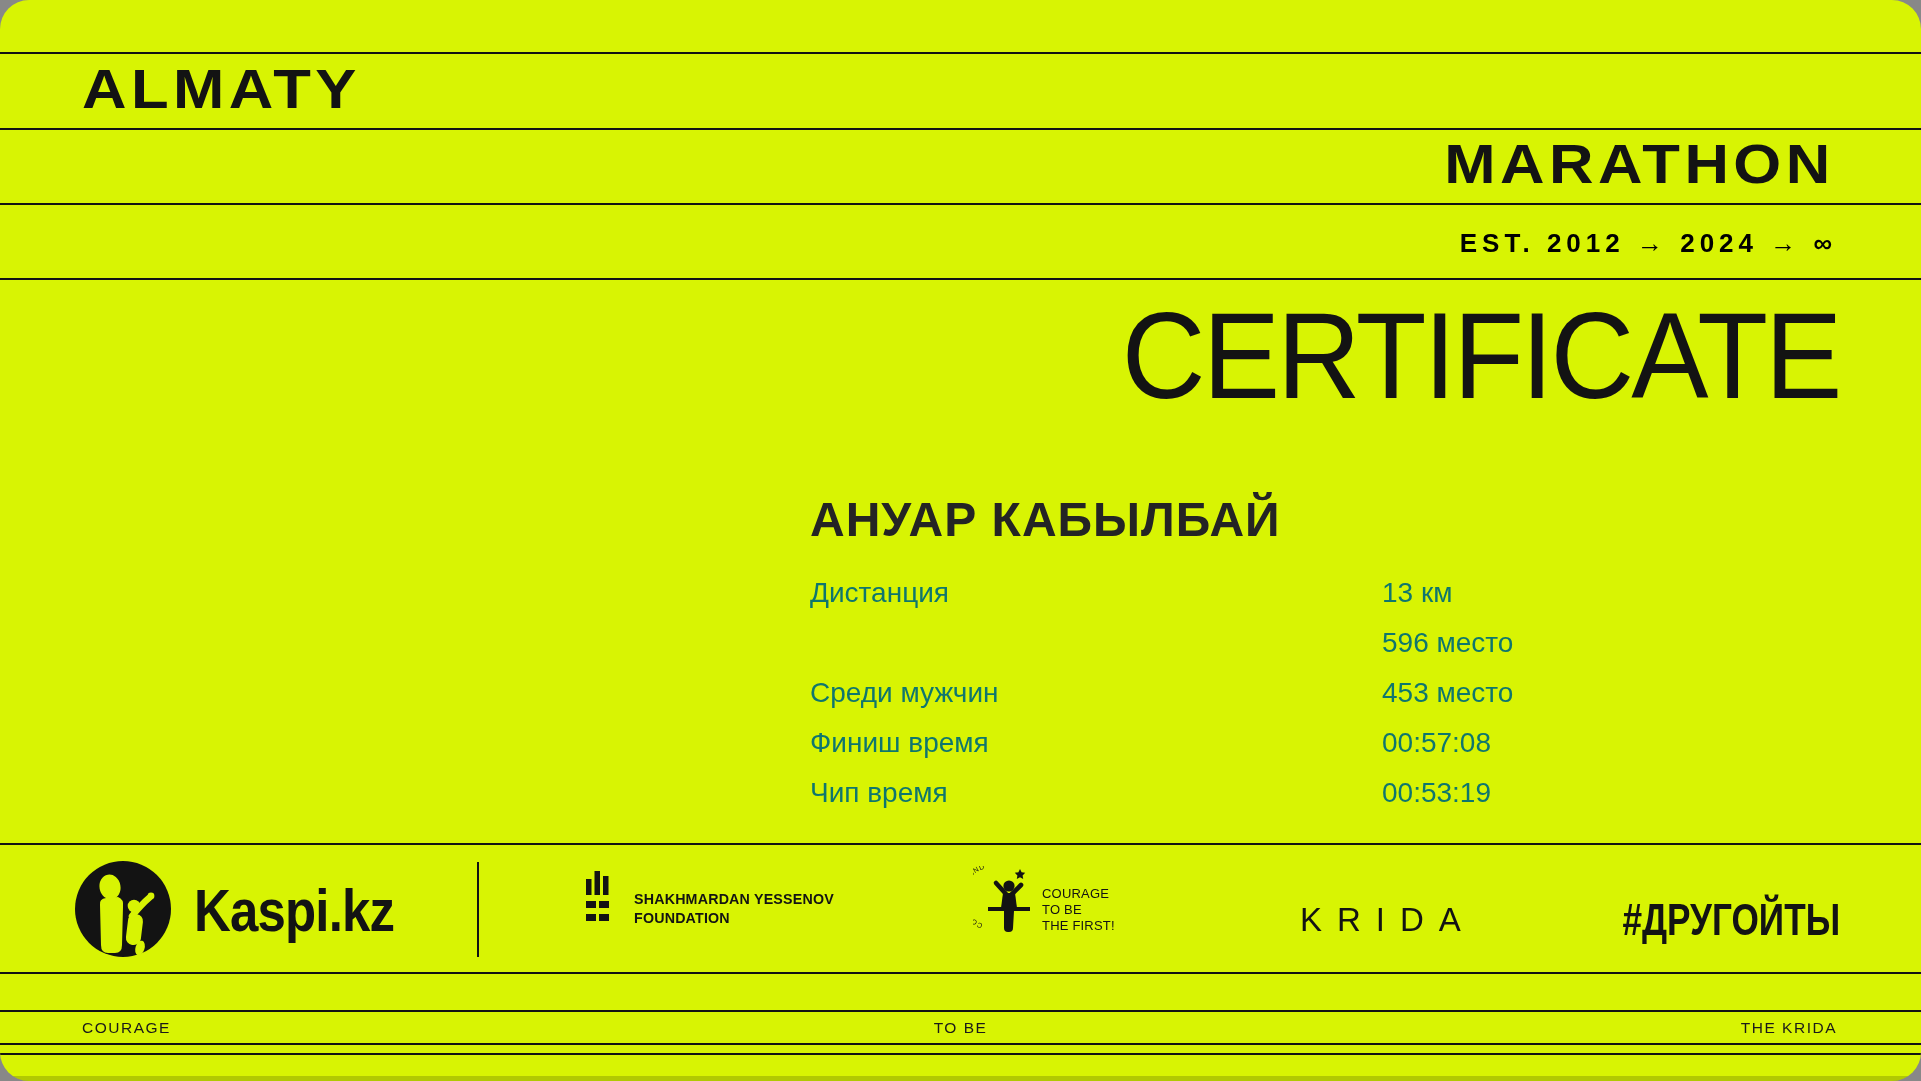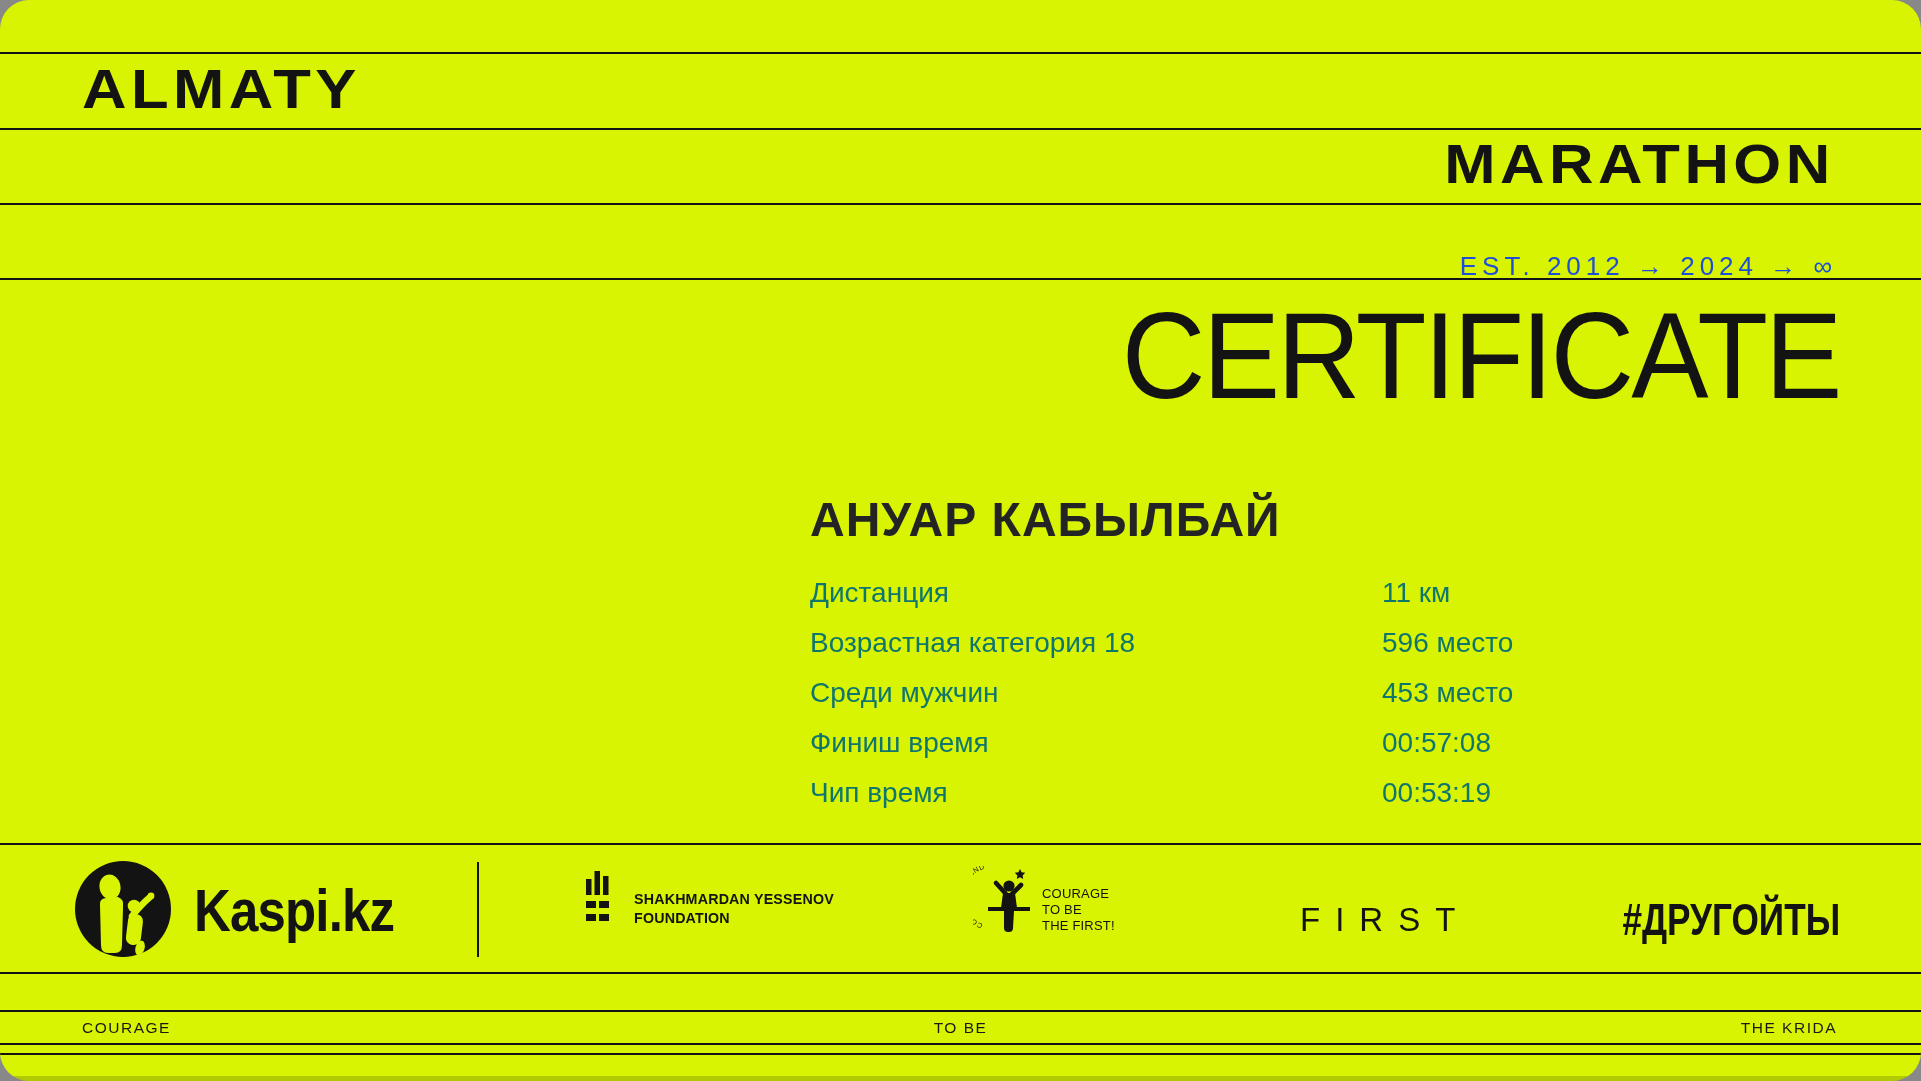--- a/index.html
+++ b/index.html
@@ -19,21 +19,21 @@
     font-weight:700;letter-spacing:4px;transform:scaleX(1.12);transform-origin:left center;
     color:#131313;
   }
   .marathon{
     position:absolute;right:86px;top:137px;font-size:55px;line-height:55px;
     font-weight:700;letter-spacing:4px;transform:scaleX(1.12);transform-origin:right center;
     color:#131313;white-space:nowrap;
   }
   .est{
     position:absolute;right:84px;top:229px;font-size:26px;line-height:28px;
-    font-weight:400;letter-spacing:5px;color:#1d4ed8;white-space:nowrap;margin-top:23px;
+    font-weight:700;letter-spacing:5px;color:#000000;white-space:nowrap;
   }
   .title{
     position:absolute;right:81px;top:295px;font-size:122px;line-height:122px;
     font-weight:400;letter-spacing:-3px;transform:scaleX(0.95);transform-origin:right center;
     color:#131313;white-space:nowrap;
   }
 
   
   .name{
     position:absolute;left:810px;top:496px;font-size:48px;line-height:48px;
@@ -101,24 +101,23 @@
   <div class="almaty">ALMATY</div>
   <div class="marathon">MARATHON</div>
   <div class="est">EST. 2012 → 2024 → ∞</div>
 
   <div class="title">CERTIFICATE</div>
   <div class="name">АНУАР КАБЫЛБАЙ</div>
 
   <div class="rows">
     <div class="row row0">
       <span class="label">Дистанция</span>
-      <span class="value">11 км</span>
+      <span class="value">13 км</span>
     </div>
     <div class="row row1">
-      <span class="label">Возрастная категория 18</span>
       <span class="value">596 место</span>
     </div>
     <div class="row row2">
       <span class="label">Среди мужчин</span>
       <span class="value">453 место</span>
     </div>
     <div class="row row3">
       <span class="label">Финиш время</span>
       <span class="value">00:57:08</span>
     </div>
@@ -176,21 +175,21 @@
       <rect x="15" y="41" width="42" height="4"></rect>
       <path d="M31 45 L41 45 L40 62 Q40 66 36 66 L35 66 Q31 66 31 62 Z"></path>
     </g>
   </svg>
   <div class="cf-text">
     <div>COURAGE</div>
     <div>TO BE</div>
     <div>THE FIRST!</div>
   </div>
 
-  <div class="krida">FIRST</div>
+  <div class="krida">KRIDA</div>
   <div class="hashtag">#ДРУГОЙТЫ</div>
 
   <div class="strip-text strip-left">COURAGE</div>
   <div class="strip-text strip-center">TO BE</div>
   <div class="strip-text strip-right">THE KRIDA</div>
 
   <div class="bottom-shade"></div>
 </div>
 
 </body></html>

